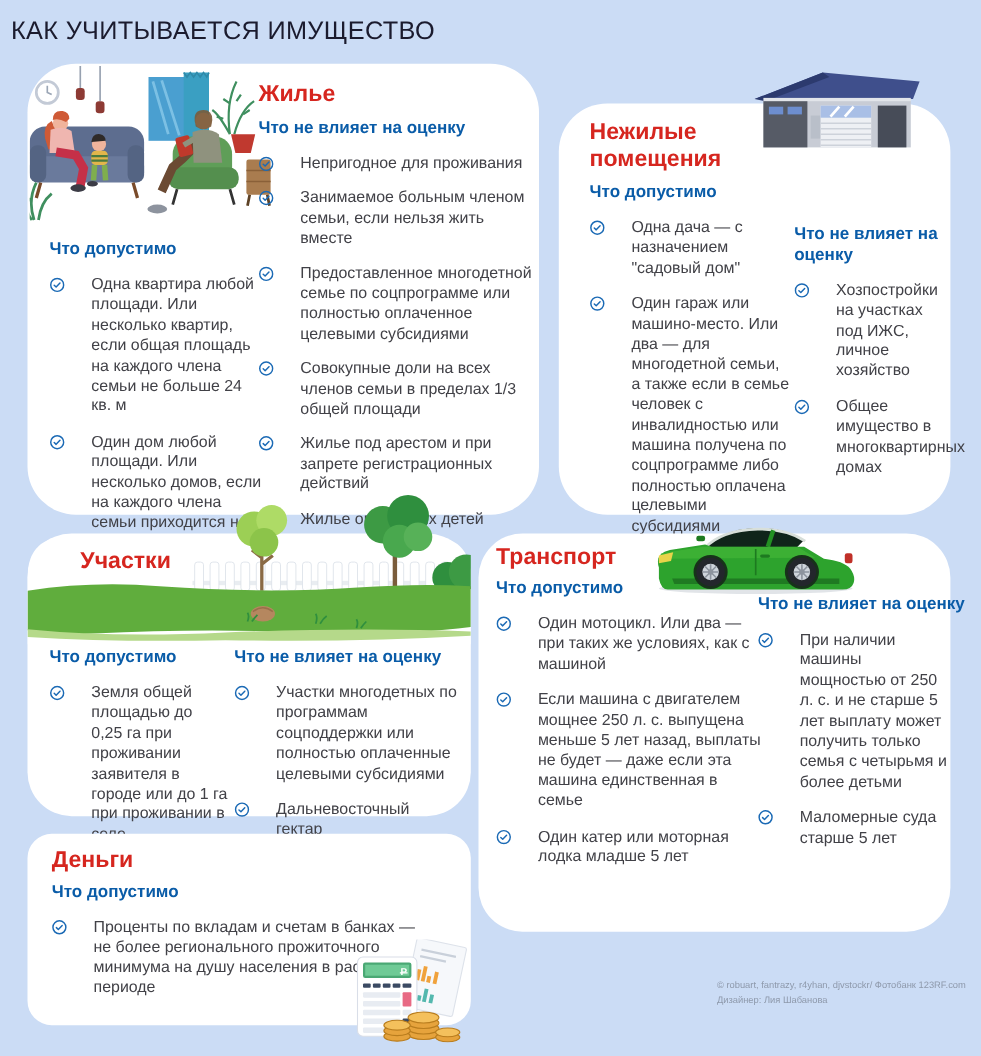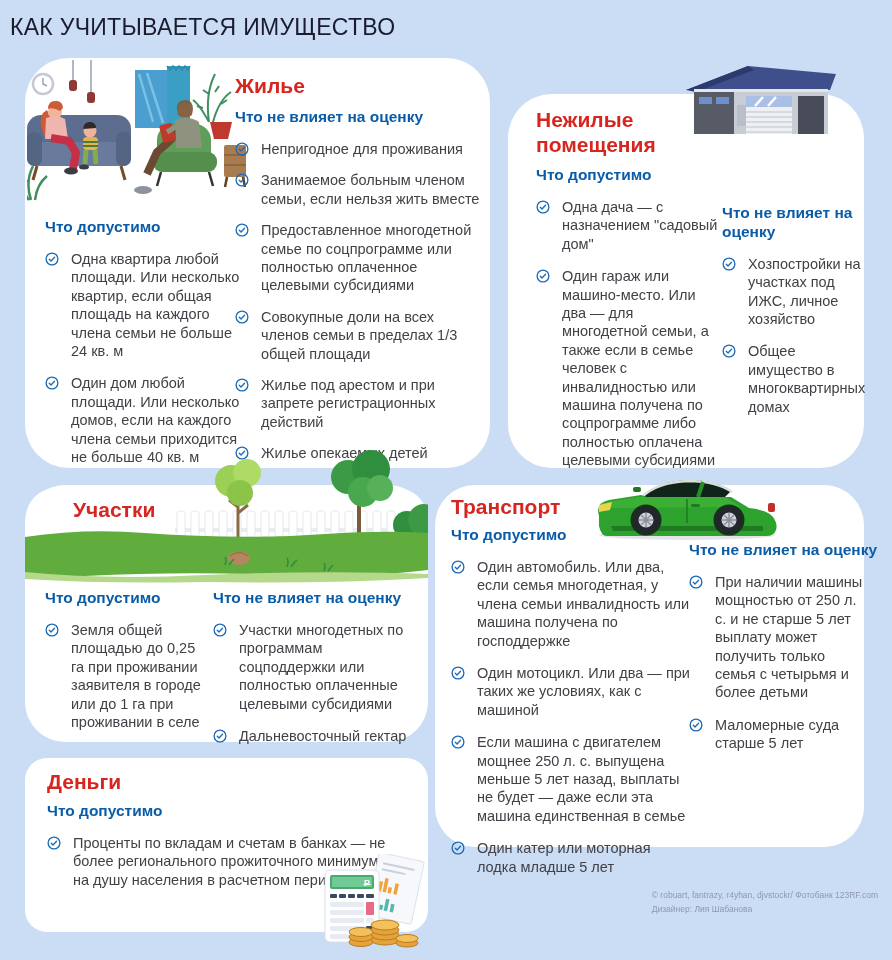--- a/index.html
+++ b/index.html
@@ -3,21 +3,21 @@
 <meta charset="utf-8">
 <style>
   html,body{margin:0;padding:0}
   .page{position:relative;width:892px;height:960px;background:#cbdcf5;font-family:"Liberation Sans",sans-serif;overflow:hidden}
   .main-title{position:absolute;left:10px;top:14px;margin:0;font-size:23px;font-weight:normal;color:#1b1b2e;letter-spacing:.3px}
   .card{position:absolute;background:#ffffff;border-radius:44px}
   .card-title{margin:0;position:absolute;font-size:21px;font-weight:bold;color:#d6261f;line-height:1.18}
   .col{position:absolute}
   .col h3{margin:0 0 13px 0;font-size:15.5px;font-weight:bold;color:#0a5ca8;line-height:1.22}
   .col ul{list-style:none;margin:0;padding:0}
-  .col li{display:flex;gap:12px;margin-bottom:14px;font-size:14.5px;line-height:1.27;color:#414147}
+  .col li{display:flex;gap:24px;margin-bottom:14px;font-size:14.5px;line-height:1.27;color:#414147}
   .check{flex:0 0 14px;width:14px;height:14px;margin-top:2px;color:#1b6ab5}
   .check svg{display:block;width:14px;height:14px}
   .ill{position:absolute}
 
   .card-housing{left:25px;top:58px;width:465px;height:410px}
   .ill-housing{left:2px;top:2px;width:222px;height:170px}
   .t-housing{left:210px;top:16px}
   .housing-not{left:210px;top:50px;width:250px}
   .housing-not li{margin-bottom:13px}
   .housing-ok{left:20px;top:160px;width:196px}
@@ -376,29 +376,20 @@
     <div class="col transport-ok">
       <h3>Что допустимо</h3>
       <ul>
           <li>
             <span class="check">
               <svg viewBox="0 0 20 20">
                 <circle cx="10" cy="10" r="8.4" fill="none" stroke="currentColor" stroke-width="1.9"></circle>
                 <path d="M6.1 10.4l2.5 2.4 5-5.2" fill="none" stroke="currentColor" stroke-width="1.9" stroke-linecap="round" stroke-linejoin="round"></path>
               </svg>
             </span>
-            <span class="li-text">Один автомобиль. Или два, если семья многодетная, у члена семьи инвалидность или машина получена по господдержке</span>
-          </li>
-          <li>
-            <span class="check">
-              <svg viewBox="0 0 20 20">
-                <circle cx="10" cy="10" r="8.4" fill="none" stroke="currentColor" stroke-width="1.9"></circle>
-                <path d="M6.1 10.4l2.5 2.4 5-5.2" fill="none" stroke="currentColor" stroke-width="1.9" stroke-linecap="round" stroke-linejoin="round"></path>
-              </svg>
-            </span>
             <span class="li-text">Один мотоцикл. Или два — при таких же условиях, как с машиной</span>
           </li>
           <li>
             <span class="check">
               <svg viewBox="0 0 20 20">
                 <circle cx="10" cy="10" r="8.4" fill="none" stroke="currentColor" stroke-width="1.9"></circle>
                 <path d="M6.1 10.4l2.5 2.4 5-5.2" fill="none" stroke="currentColor" stroke-width="1.9" stroke-linecap="round" stroke-linejoin="round"></path>
               </svg>
             </span>
             <span class="li-text">Если машина с двигателем мощнее 250 л. с. выпущена меньше 5 лет назад, выплаты не будет — даже если эта машина единственная в семье</span>

